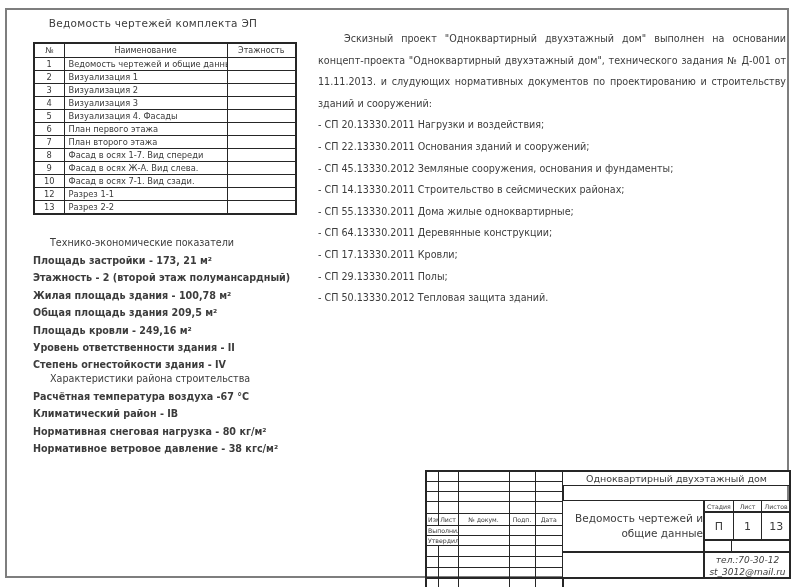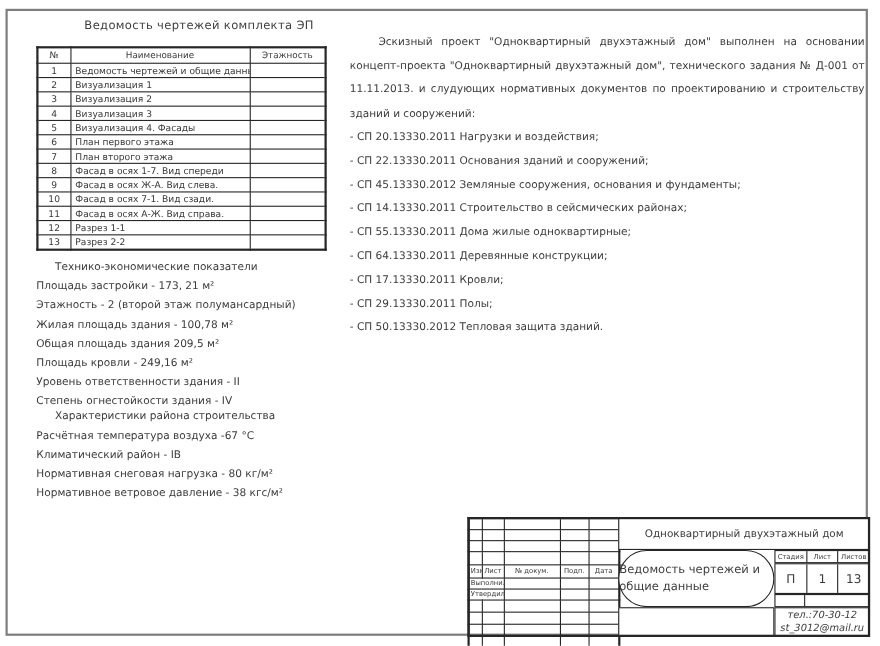--- a/index.html
+++ b/index.html
@@ -9,61 +9,61 @@
     -webkit-font-smoothing:antialiased;
   }
   .abs{position:absolute;}
   
   .frame{
     left:5px;top:8px;width:784px;height:570px;
     border:2px solid #7e7e7e;box-sizing:border-box;
   }
   
   .dl-title{
-    left:50px;top:17px;width:262px;text-align:center;
+    left:22px;top:17px;width:262px;text-align:center;
     font-size:10.5px;letter-spacing:.3px;white-space:nowrap;
   }
   table.dl{
     left:33px;top:42px;border-collapse:collapse;table-layout:fixed;width:262px;
     border:2px solid #262626;
   }
   table.dl td{
     border:1px solid #262626;font-size:8.3px;color:#3a3a3a;
     height:12px;line-height:11px;padding:0 2px;
     white-space:nowrap;overflow:hidden;
   }
   table.dl thead td{text-align:center;font-size:8px;height:13px;}
   .c-num{text-align:center;}
   .c-name{padding-left:4px !important;}
   
   .sec{left:33px;width:300px;font-size:9.6px;}
   .sec-title{padding-left:17px;line-height:18px;white-space:nowrap;}
-  .sec .item{line-height:17.4px;white-space:nowrap;}
+  .sec .item{line-height:17.4px;white-space:nowrap;font-weight:bold;}
   .sec-tech{top:234px;}
   .sec-district{top:370px;}
   
   .notes{left:318px;top:28px;width:468px;font-size:9.6px;}
   .notes .para{margin:0;text-indent:26px;text-align:justify;line-height:21.6px;}
   .notes .item{line-height:21.6px;}
   
   .stamp{left:425px;top:470px;width:366px;height:109px;}
   .stamp .cell{position:absolute;border:1px solid #262626;box-sizing:border-box;background:#fff;}
   table.stamp-left{
     position:absolute;left:0;top:0;border-collapse:collapse;table-layout:fixed;
     width:137px;height:109px;border:2px solid #262626;
   }
   table.stamp-left td{
     border:1px solid #262626;font-size:6.2px;color:#3a3a3a;
     padding:0 1px;line-height:7px;white-space:nowrap;overflow:hidden;
   }
   table.stamp-left tr.rh td{height:9px;}
   table.stamp-left tr.rhd td{height:11px;text-align:center;}
   table.stamp-left tr.rt td{height:10px;}
-  .sp-project{left:137px;top:0;width:229px;height:30px;display:flex;align-items:center;justify-content:center;font-size:9.5px;white-space:nowrap;}
-  .sp-doc{left:137px;top:30px;width:142px;height:52px;display:flex;flex-direction:column;align-items:flex-start;justify-content:center;font-size:10.5px;line-height:15px;text-align:center;border-radius:26px;}
+  .sp-project{left:137px;top:0;width:229px;height:16px;display:flex;align-items:center;justify-content:center;font-size:9.5px;white-space:nowrap;}
+  .sp-doc{left:137px;top:30px;width:142px;height:52px;display:flex;flex-direction:column;align-items:flex-end;justify-content:center;font-size:10.5px;line-height:15px;text-align:center;}
   .sp-blank{left:137px;top:82px;width:142px;height:27px;}
   .stage-hdr{left:279px;top:30px;width:87px;height:12px;display:flex;}
   .stage-hdr div{flex:1;border-right:1px solid #262626;font-size:6.2px;line-height:11px;text-align:center;overflow:hidden;}
   .stage-hdr div:last-child{border-right:none;}
   .stage-val{left:279px;top:42px;width:87px;height:28px;display:flex;}
   .stage-val div{flex:1;border-right:1px solid #262626;font-size:11px;display:flex;align-items:center;justify-content:center;}
   .stage-val div:last-child{border-right:none;}
   .stage-split{left:279px;top:70px;width:87px;height:12px;}
   .stage-split .inner{position:absolute;left:26px;top:0;bottom:0;width:0;border-left:1px solid #262626;}
   .sp-contact{left:279px;top:82px;width:87px;height:27px;display:flex;flex-direction:column;align-items:center;justify-content:center;font-size:9px;line-height:12px;white-space:nowrap;font-style:italic;}
@@ -134,25 +134,20 @@
       <td class="c-num">9</td>
       <td class="c-name">Фасад в осях Ж-А. Вид слева.</td>
       <td class="c-note"></td>
     </tr>
       <tr>
       <td class="c-num">10</td>
       <td class="c-name">Фасад в осях 7-1. Вид сзади.</td>
       <td class="c-note"></td>
     </tr>
       <tr>
-      <td class="c-num">11</td>
-      <td class="c-name">Фасад в осях А-Ж. Вид справа.</td>
-      <td class="c-note"></td>
-    </tr>
-      <tr>
       <td class="c-num">12</td>
       <td class="c-name">Разрез 1-1</td>
       <td class="c-note"></td>
     </tr>
       <tr>
       <td class="c-num">13</td>
       <td class="c-name">Разрез 2-2</td>
       <td class="c-note"></td>
     </tr>
     </tbody>

